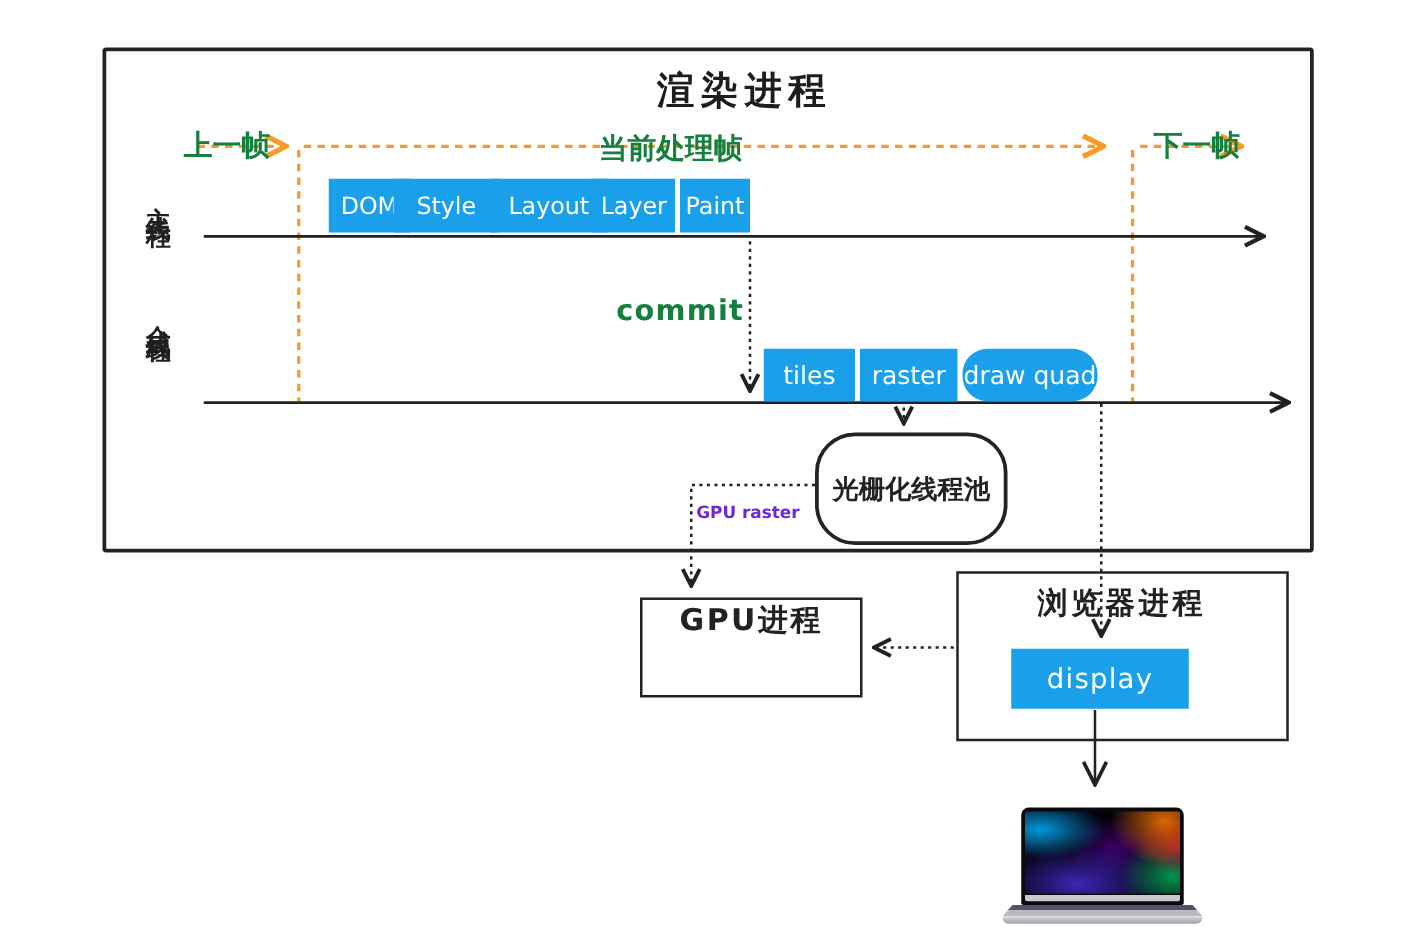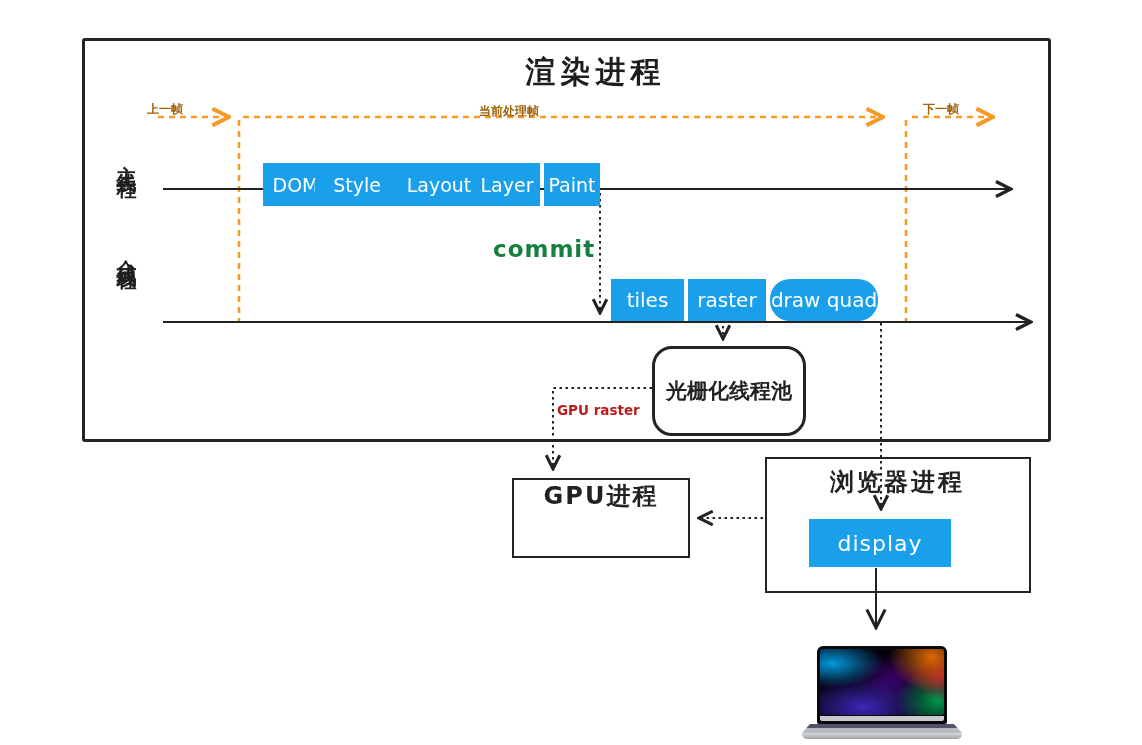--- a/index.html
+++ b/index.html
@@ -6,46 +6,46 @@
   .canvas{
     position:relative;width:1142px;height:745px;background:#ffffff;overflow:hidden;
     font-family:"DejaVu Sans","Liberation Sans",sans-serif;color:#222;
   }
   .lines{position:absolute;left:0;top:0;z-index:1;}
   .abs{position:absolute;z-index:2;}
 
   .outer-box{left:82px;top:38px;width:963px;height:398px;border:3px solid #232323;border-radius:3px;background:transparent;}
   .diagram-title{left:82px;top:52px;width:963px;text-align:center;font-size:30px;letter-spacing:5px;font-weight:600;color:#1d1d1d;padding-left:32px;}
 
-  .frame-label{font-size:12px;font-weight:600;color:#a16207;white-space:nowrap;}
+  .frame-label{font-size:23px;font-weight:600;color:#15803d;white-space:nowrap;}
   .frame-prev{left:147px;top:101px;}
   .frame-current{left:479px;top:103px;}
   .frame-next{left:923px;top:101px;}
 
   .vlabel{
     writing-mode:vertical-lr;text-orientation:upright;
     font-size:20px;font-weight:600;color:#1f1f1f;line-height:1;
   }
   .main-thread-label{left:117px;top:149px;letter-spacing:8px;}
   .compositor-thread-label{left:117px;top:244px;letter-spacing:4px;}
 
   .stage{
     display:flex;align-items:center;justify-content:center;
     background:#1aa0ea;color:#ffffff;white-space:nowrap;
   }
-  .stage.m{top:143px;height:43px;font-size:19px;margin-top:20px;}
+  .stage.m{top:143px;height:43px;font-size:19px;}
   .stage.c{top:279px;height:42px;font-size:20px;}
 
   .commit-label{left:493px;top:236px;font-size:23px;font-weight:700;letter-spacing:1px;color:#15803d;}
 
   .pool-box{
-    left:652px;top:346px;width:148px;height:84px;border:3px solid #232323;border-radius:20px;
+    left:652px;top:346px;width:148px;height:84px;border:3px solid #232323;border-radius:32px;
     display:flex;align-items:center;justify-content:center;font-size:21px;font-weight:600;background:transparent;
   }
-  .gpu-raster-label{left:557px;top:402px;font-size:13.5px;font-weight:600;color:#b91c1c;}
+  .gpu-raster-label{left:557px;top:402px;font-size:13.5px;font-weight:600;color:#6d28d9;}
 
   .gpu-box{
     left:512px;top:478px;width:178px;height:80px;border:2.5px solid #232323;
     background:transparent;text-align:center;font-size:24px;font-weight:600;
     box-sizing:border-box;letter-spacing:2px;
   }
   .browser-box{
     left:765px;top:457px;width:262px;height:132px;border:2.5px solid #232323;background:transparent;
   }
   .browser-title{left:800px;top:466px;width:195px;text-align:center;font-size:24px;font-weight:600;letter-spacing:3px;}

